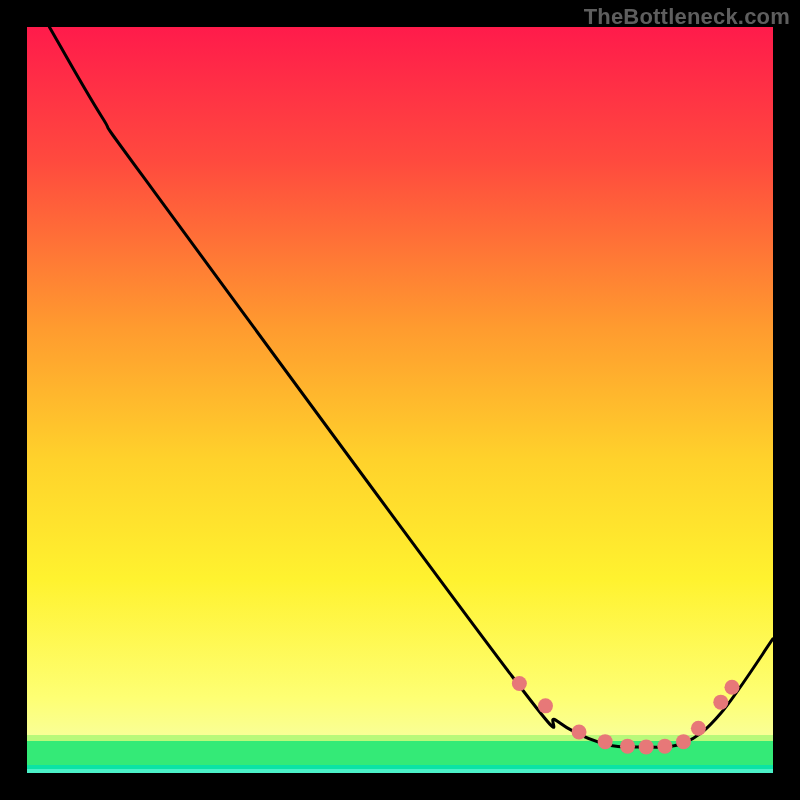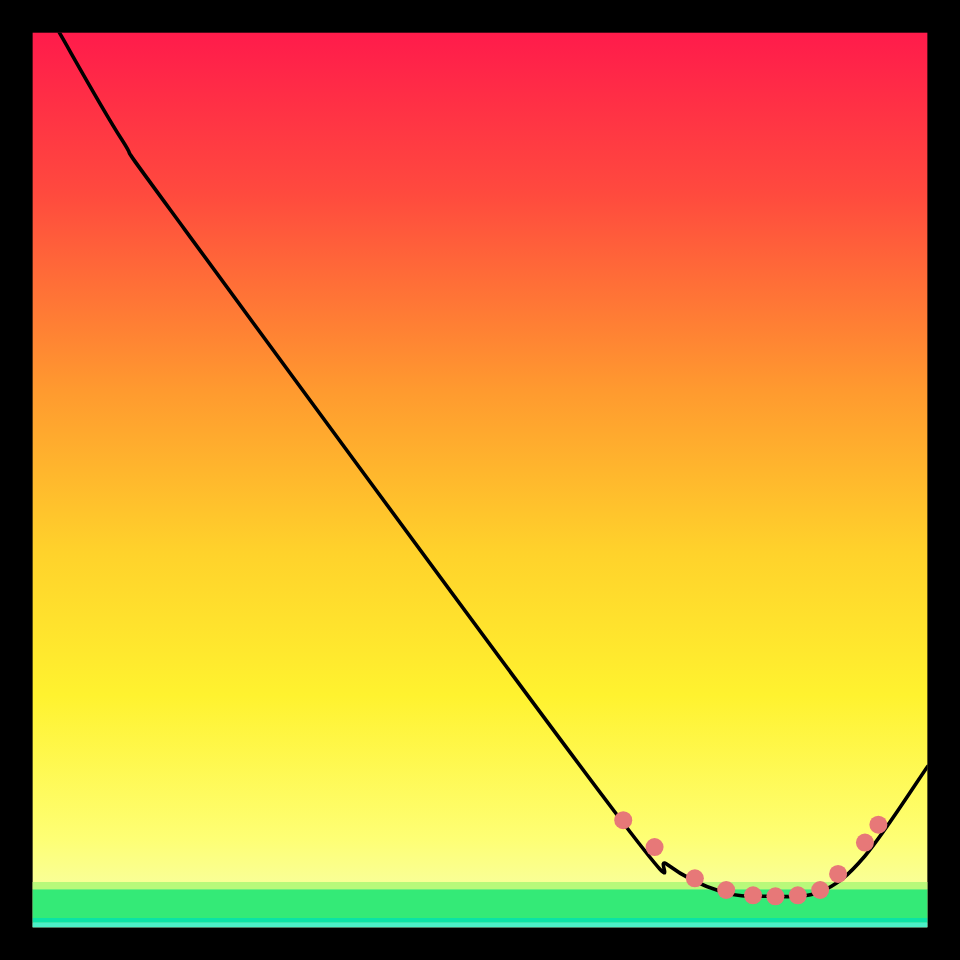--- a/index.html
+++ b/index.html
@@ -39,20 +39,21 @@
     color: #5e5e5e;
     letter-spacing: 0.2px;
     user-select: none;
   }
 </style>
 </head>
 <body>
 
 <div class="stage">
 
+  <div class="watermark">TheBottleneck.com</div>
 
   <div class="plot">
     <svg viewBox="0 0 746 746" preserveAspectRatio="none">
       <defs>
 
         <linearGradient id="grad-main" x1="0" y1="0" x2="0" y2="1">
           <stop offset="0%" stop-color="#ff1b4b"></stop>
           <stop offset="18%" stop-color="#ff4a3e"></stop>
           <stop offset="40%" stop-color="#ff9a2f"></stop>
           <stop offset="58%" stop-color="#ffd22b"></stop>

